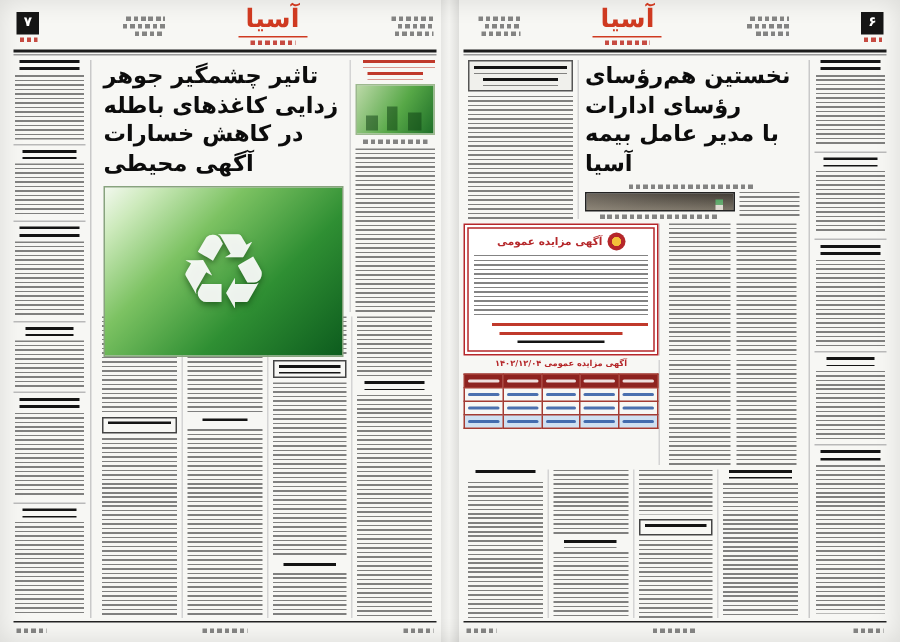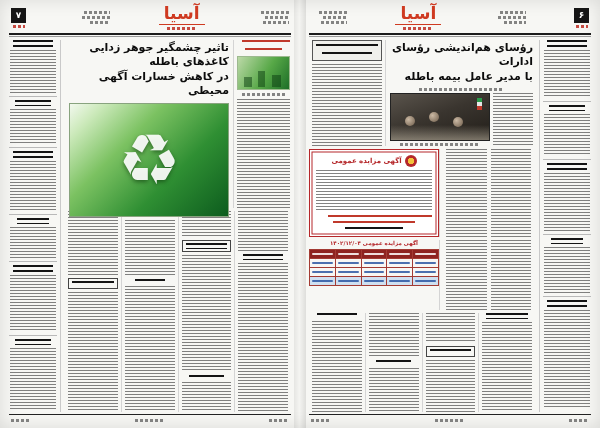--- a/index.html
+++ b/index.html
@@ -42,21 +42,21 @@
   .main-col{flex:1 1 auto;display:flex;flex-direction:column;min-height:0;}
 
   
   .top-zone{height:168px;display:flex;min-height:0;flex:0 0 auto;}
   .mini-col{width:58px;flex:0 0 auto;display:flex;flex-direction:column;gap:3px;padding:0 1px 0 3px;
     border-left:1px solid #d4d4d4;min-height:0;}
   .mini-img{height:34px;background:linear-gradient(120deg,#bcd9a8,#57a847 55%,#1e6f28);position:relative;
     overflow:hidden;border:1px solid #9db98f;flex:0 0 auto;}
   .mini-img i{position:absolute;background:rgba(10,60,15,.5);}
   .center-col{flex:1 1 auto;display:flex;flex-direction:column;gap:3px;padding:0 4px;min-height:0;}
-  .headline{font-size:11px;font-weight:bold;text-align:right;color:#0c0c0c;line-height:1.3;margin:1px 0 2px;}
+  .headline{font-size:15px;font-weight:bold;text-align:left;color:#0c0c0c;line-height:1.3;margin:1px 0 2px;}
   .big-img{height:114px;flex:0 0 auto;background:
     linear-gradient(135deg,#f2f8ee 0%,#cdeabc 12%,#7cc262 35%,#2f8f33 65%,#0d5c1e 100%);
     display:flex;align-items:center;justify-content:center;position:relative;overflow:hidden;border:1px solid #88a37e;}
   .recycle-glyph{font-size:70px;color:rgba(255,255,255,.92);text-shadow:0 2px 4px rgba(0,40,0,.5);line-height:1;}
   .text-zone{flex:1 1 auto;display:flex;min-height:0;margin-top:3px;}
   .tcol{flex:1 1 0;display:flex;flex-direction:column;gap:3px;padding:0 3px;min-height:0;}
   .tcol:not(:last-child){border-left:1px solid #d4d4d4;}
   .boxed{border:1px solid #444;padding:2px 3px;display:flex;flex-direction:column;gap:2px;flex:0 0 auto;}
 
   
@@ -269,22 +269,22 @@
         <div class="sblock" style="flex:32">
           <div class="hsk w85 center" style="height:7px"></div>
           <div class="sk grow"></div>
         </div>
       </aside>
 
       <div class="main-col">
         <div class="r-row1">
           <div class="r1-right">
             <h1 class="headline">
-              <span>رؤسای هم‌اندیشی رؤسای ادارات</span><br>
-              <span>با مدیر عامل بیمه باطله</span>
+              <span>نخستین هم‌رؤسای رؤسای ادارات</span><br>
+              <span>با مدیر عامل بیمه آسیا</span>
             </h1>
             <div class="sk-s w60 center"></div>
             <div class="photo-row">
               <div class="sk mini-text"></div>
               <div class="photo-wrap">
                 <div class="photo">
                   <i class="flag"></i>
                   <i class="head-blob" style="left:14px;top:22px"></i>
                   <i class="head-blob" style="left:38px;top:18px"></i>
                   <i class="head-blob" style="left:62px;top:23px"></i>

